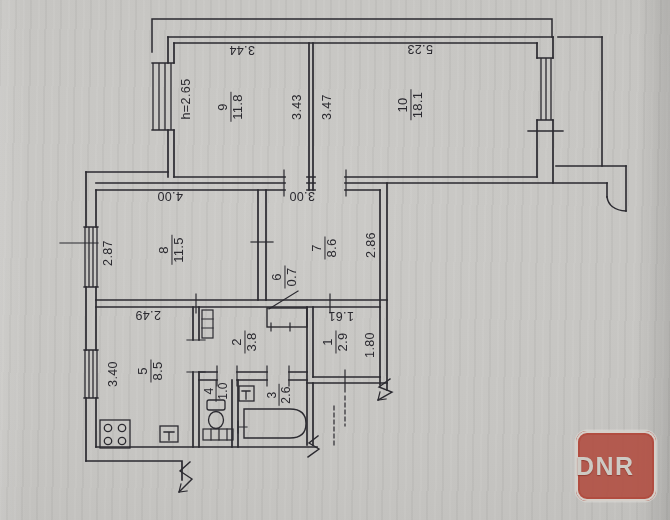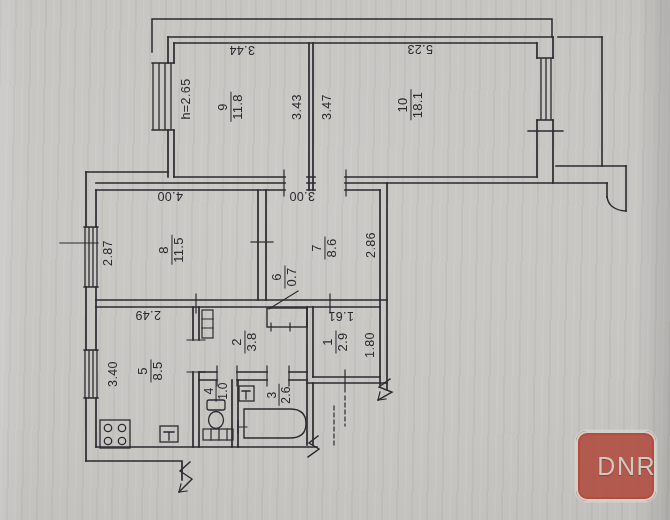--- a/index.html
+++ b/index.html
@@ -21,22 +21,22 @@
   .frac{
     position:absolute;color:#2b2a30;font-size:13px;letter-spacing:.3px;
     display:flex;flex-direction:column;align-items:center;line-height:1.08;
     transform:translate(-50%,-50%) rotate(-90deg);white-space:nowrap;
   }
   .frac .den{border-top:1.4px solid #2b2a30;padding:0 2px;}
   .wm{
     position:absolute;left:576px;top:431px;width:80px;height:70px;
     border-radius:11px;background:rgba(176,75,63,.88);
     box-shadow: inset 0 0 0 2px rgba(216,214,209,.95), inset 0 0 0 4px rgba(176,75,63,.9), 0 0 0 1.5px rgba(222,220,215,.55);
-    display:flex;flex-direction:column;align-items:flex-end;justify-content:center;
-    font-weight:normal;font-size:25px;line-height:.98;letter-spacing:1.5px;
+    display:flex;flex-direction:column;align-items:flex-start;justify-content:center;
+    font-weight:bold;font-size:25px;line-height:.98;letter-spacing:1.5px;
     color:#cdcac4;
     text-shadow:0 1px 1px rgba(120,35,28,.55);
   }
 </style>
 </head>
 <body>
 
 <div class="stage">
 
   <svg class="plan" width="670" height="520" viewBox="0 0 670 520" fill="none" stroke="#2b2a30" stroke-width="1.7" stroke-linecap="square">

